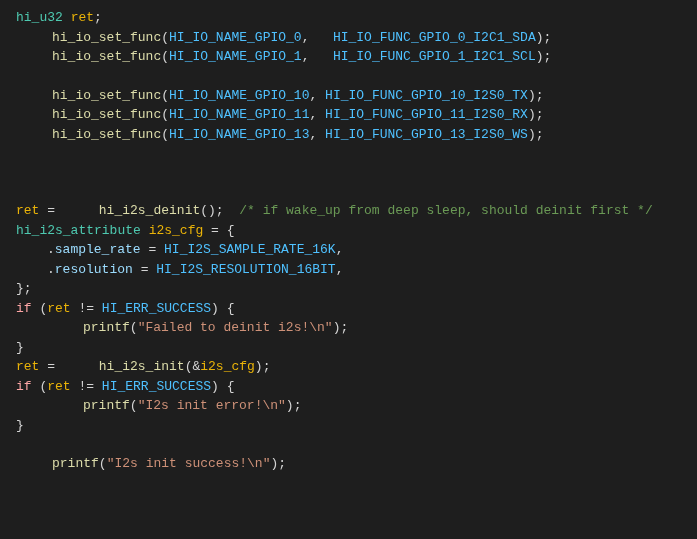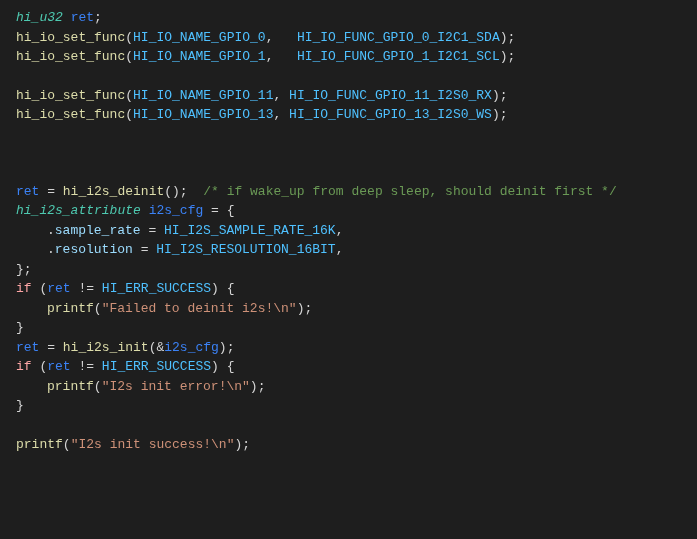--- a/index.html
+++ b/index.html
@@ -12,23 +12,23 @@
     padding: 8px 0;
     width: 697px;
     height: 539px;
     overflow: hidden;
   }
   .code-line {
     white-space: pre;
     padding: 0 16px;
     min-height: 19px;
   }
-  .tok-type   { color: #4ec9b0; font-style: italic; }
-  .tok-var    { color: #3b82f6; }
-  .tok-func   { color: #dcdcaa; }
+  .tok-type   { color: #4ec9b0; }
+  .tok-var    { color: #eab308; }
+  .tok-func   { color: #dcdcaa; margin-left: 36px; }
   .tok-const  { color: #4fc1ff; margin-top: 39px; }
   .tok-key    { color: #fca5a5; }
   .tok-punc   { color: #d4d4d4; }
   .tok-com    { color: #6a9955; font-family: Liberation Mono, monospace; }
   .tok-str    { color: #ce9178; }
   .tok-field  { color: #9cdcfe; text-align: center; }
   .indent-guide {
     border-left: 1px solid #404040;
     margin-left: 3px;
     padding-left: 27px;
@@ -42,20 +42,21 @@
 
 <div class="code-line"><span class="tok-type">hi_u32</span><span class="tok-punc"> </span><span class="tok-var">ret</span><span class="tok-punc">;</span></div>
 
 <div class="code-line"><span class="tok-func">hi_io_set_func</span><span class="tok-punc">(</span><span class="tok-const">HI_IO_NAME_GPIO_0</span><span class="tok-punc">,   </span><span class="tok-const">HI_IO_FUNC_GPIO_0_I2C1_SDA</span><span class="tok-punc">);</span></div>
 
 <div class="code-line"><span class="tok-func">hi_io_set_func</span><span class="tok-punc">(</span><span class="tok-const">HI_IO_NAME_GPIO_1</span><span class="tok-punc">,   </span><span class="tok-const">HI_IO_FUNC_GPIO_1_I2C1_SCL</span><span class="tok-punc">);</span></div>
 
 <div class="code-line"></div>
 
 
+<div class="code-line"><span class="tok-func">hi_io_set_func</span><span class="tok-punc">(</span><span class="tok-const">HI_IO_NAME_GPIO_10</span><span class="tok-punc">, </span><span class="tok-const">HI_IO_FUNC_GPIO_10_I2S0_TX</span><span class="tok-punc">);</span></div>
 
 <div class="code-line"><span class="tok-func">hi_io_set_func</span><span class="tok-punc">(</span><span class="tok-const">HI_IO_NAME_GPIO_11</span><span class="tok-punc">, </span><span class="tok-const">HI_IO_FUNC_GPIO_11_I2S0_RX</span><span class="tok-punc">);</span></div>
 
 
 <div class="code-line"><span class="tok-func">hi_io_set_func</span><span class="tok-punc">(</span><span class="tok-const">HI_IO_NAME_GPIO_13</span><span class="tok-punc">, </span><span class="tok-const">HI_IO_FUNC_GPIO_13_I2S0_WS</span><span class="tok-punc">);</span></div>
 
 <div class="code-line"></div>
 <div class="code-line"></div>
 <div class="code-line"></div>
 

